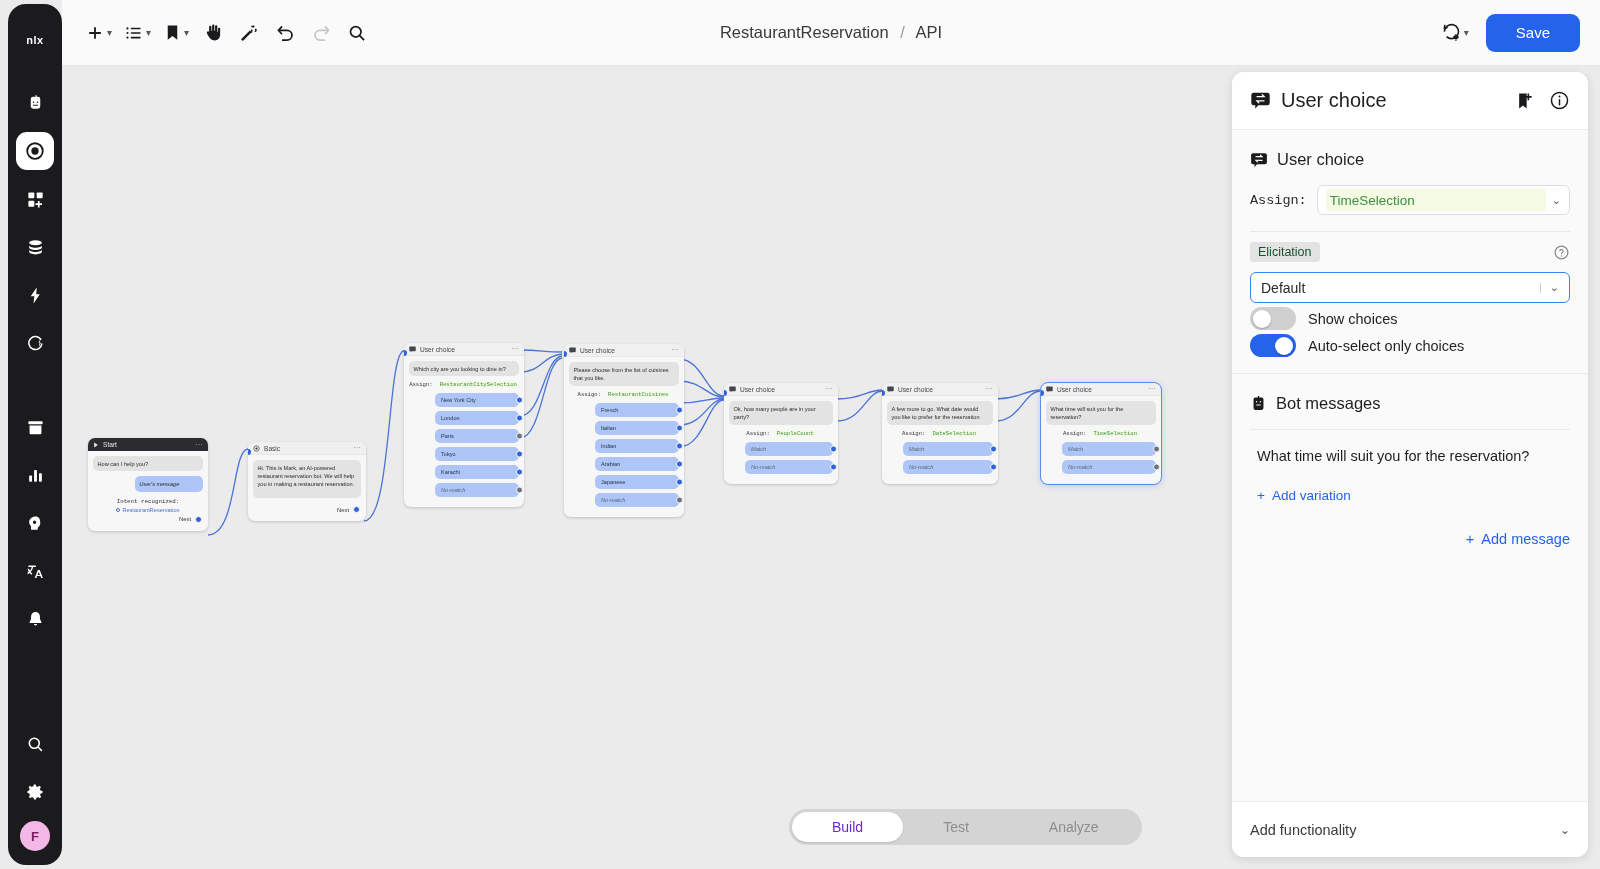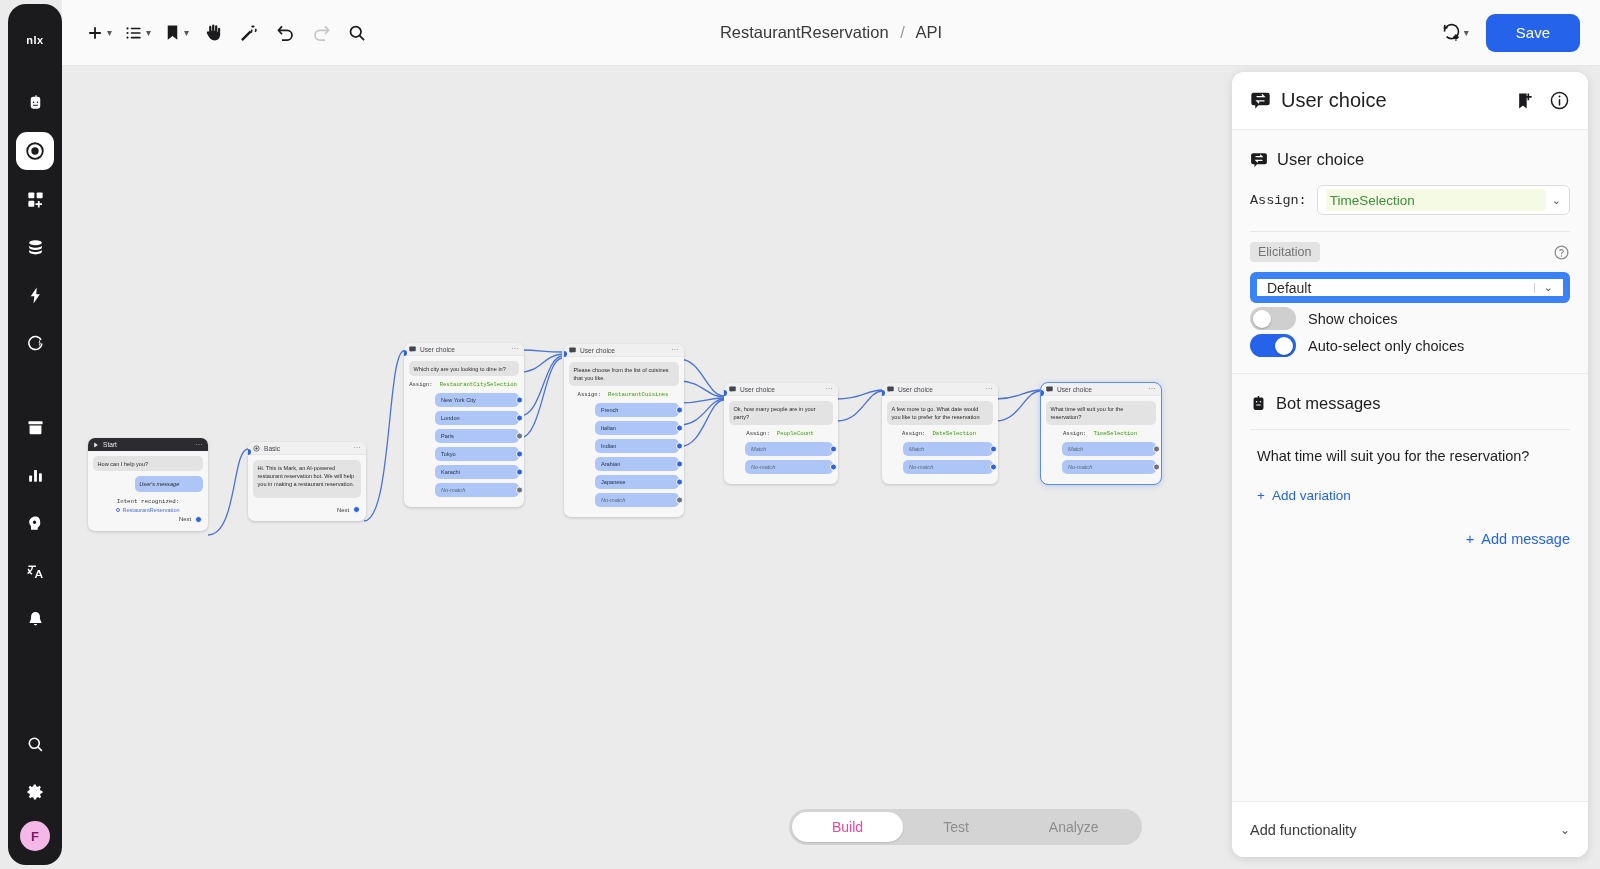--- a/index.html
+++ b/index.html
@@ -149,21 +149,21 @@
 
   
   .bottom-tabs {
     position:absolute; left:50%; transform:translateX(-50%); bottom:24px;
     background:#d4d4d4; border-radius:18px; padding:3px;
     display:flex; z-index:15;
   }
   .btab {
     padding:7px 40px; border-radius:15px; font-size:14px; color:#8d8d8d; cursor:pointer;
   }
-  .btab.active { background:#fff; color:#ec4899; box-shadow:0 1px 2px rgba(0,0,0,.12); }
+  .btab.active { background:#fff; color:#6d28d9; box-shadow:0 1px 2px rgba(0,0,0,.12); }
 
   
   .panel {
     position:absolute; right:12px; top:72px; width:356px; bottom:12px;
     background:#fafafa; border-radius:12px;
     box-shadow:0 2px 10px rgba(0,0,0,.12);
     display:flex; flex-direction:column; overflow:hidden;
     z-index:25;
   }
   .panel-head {
@@ -184,28 +184,28 @@
     flex:1 1 auto; height:30px; border:1px solid #dcdcdc; border-radius:6px;
     background:#fff; display:flex; align-items:center; padding:0 8px;
   }
   .assign-field .val {
     flex:1 1 auto; background:#f4fae3; color:#3f8f3f; font-size:13.5px;
     height:22px; display:flex; align-items:center; padding:0 4px; border-radius:3px;
   }
   .assign-field .chev { color:#555; font-size:11px; margin-left:6px; }
 
   .tag {
-    display:inline-block; background:#e3e3e3; color:#737373;
+    display:inline-block; background:#e3e3e3; color:#14532d;
     font-size:12.5px; padding:3px 8px; border-radius:4px;
   }
   .row-between { display:flex; align-items:center; justify-content:space-between; }
   .hr { border-top:1px solid #e9e9e9; margin:6px 0 10px 0; }
 
   .select {
-    height:31px; border:7px solid #3b82f6; border-radius:6px; background:#fff;
+    height:31px; border:1px solid #3b82f6; border-radius:6px; background:#fff;
     display:flex; align-items:center; padding:0 10px; margin-top:10px;
     font-size:14px; color:#2b2b2b;
   }
   .select .chev { margin-left:auto; color:#555; font-size:11px; }
   .select .bar { color:#c9c9c9; margin-right:8px; }
 
   .toggle-row { display:flex; align-items:center; gap:12px; margin-top:4px; }
   .toggle {
     width:46px; height:23px; border-radius:12px; background:#cfcfcf;
     position:relative; cursor:pointer; flex:0 0 auto;

